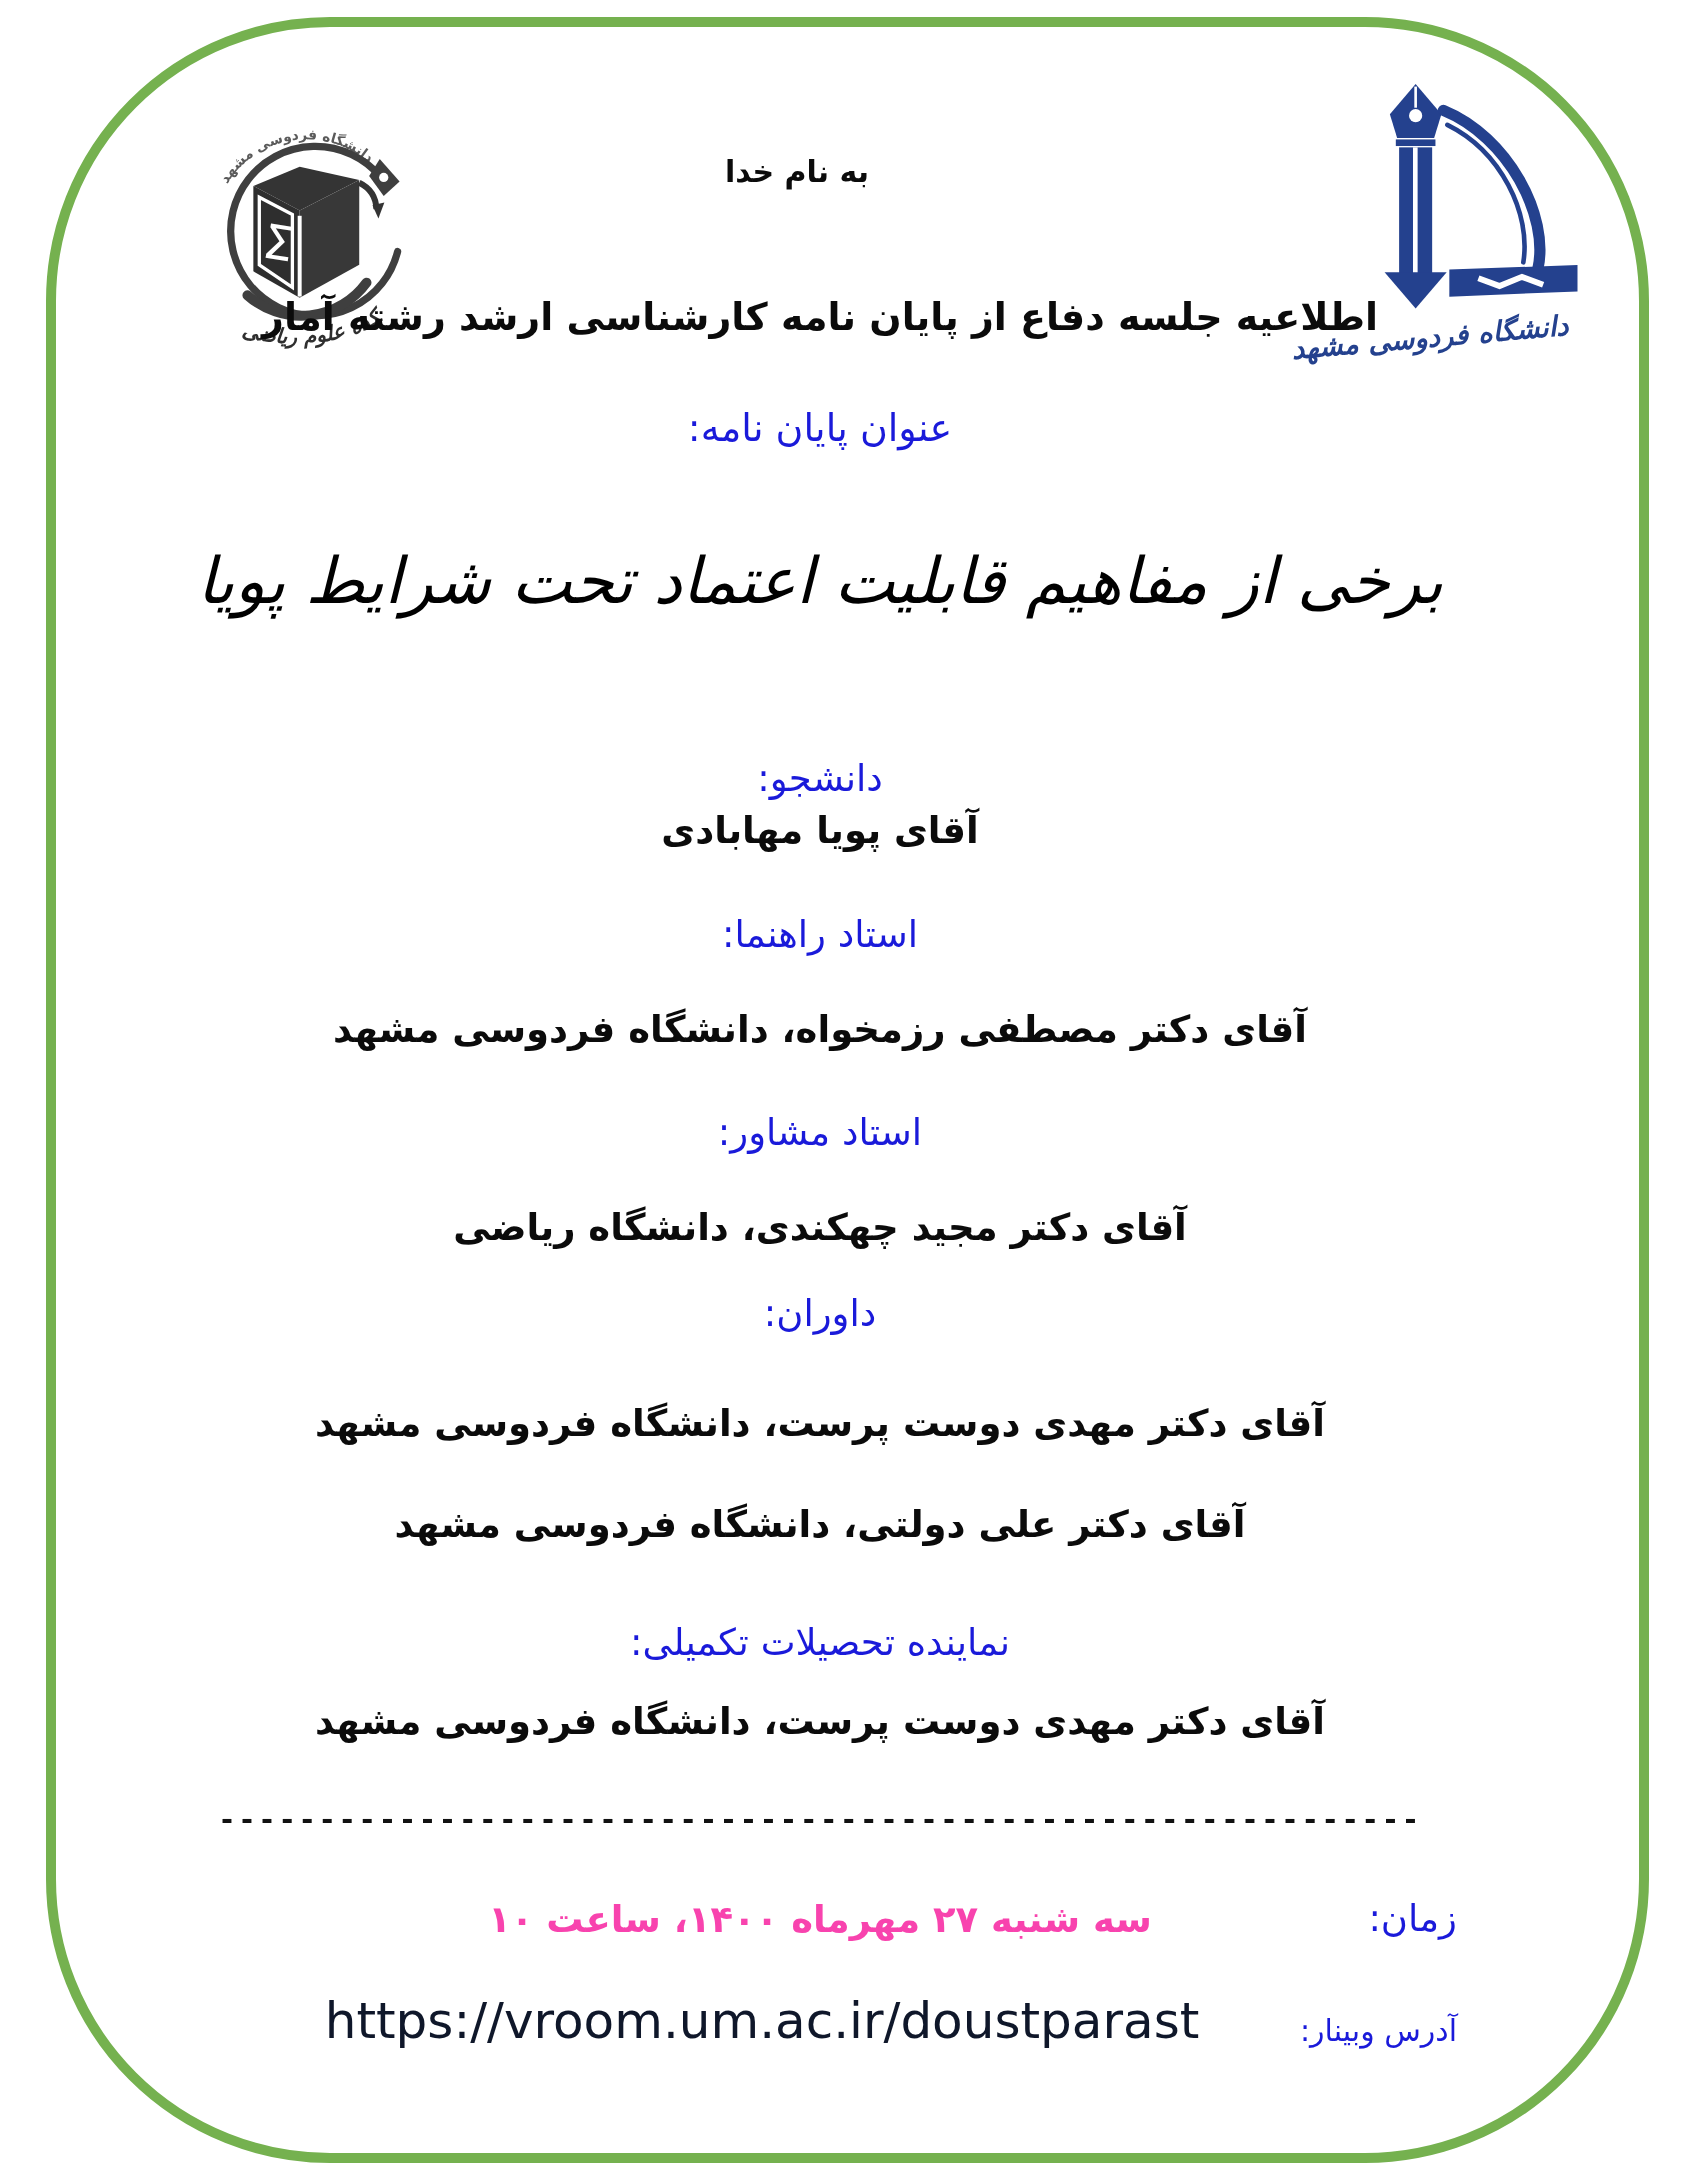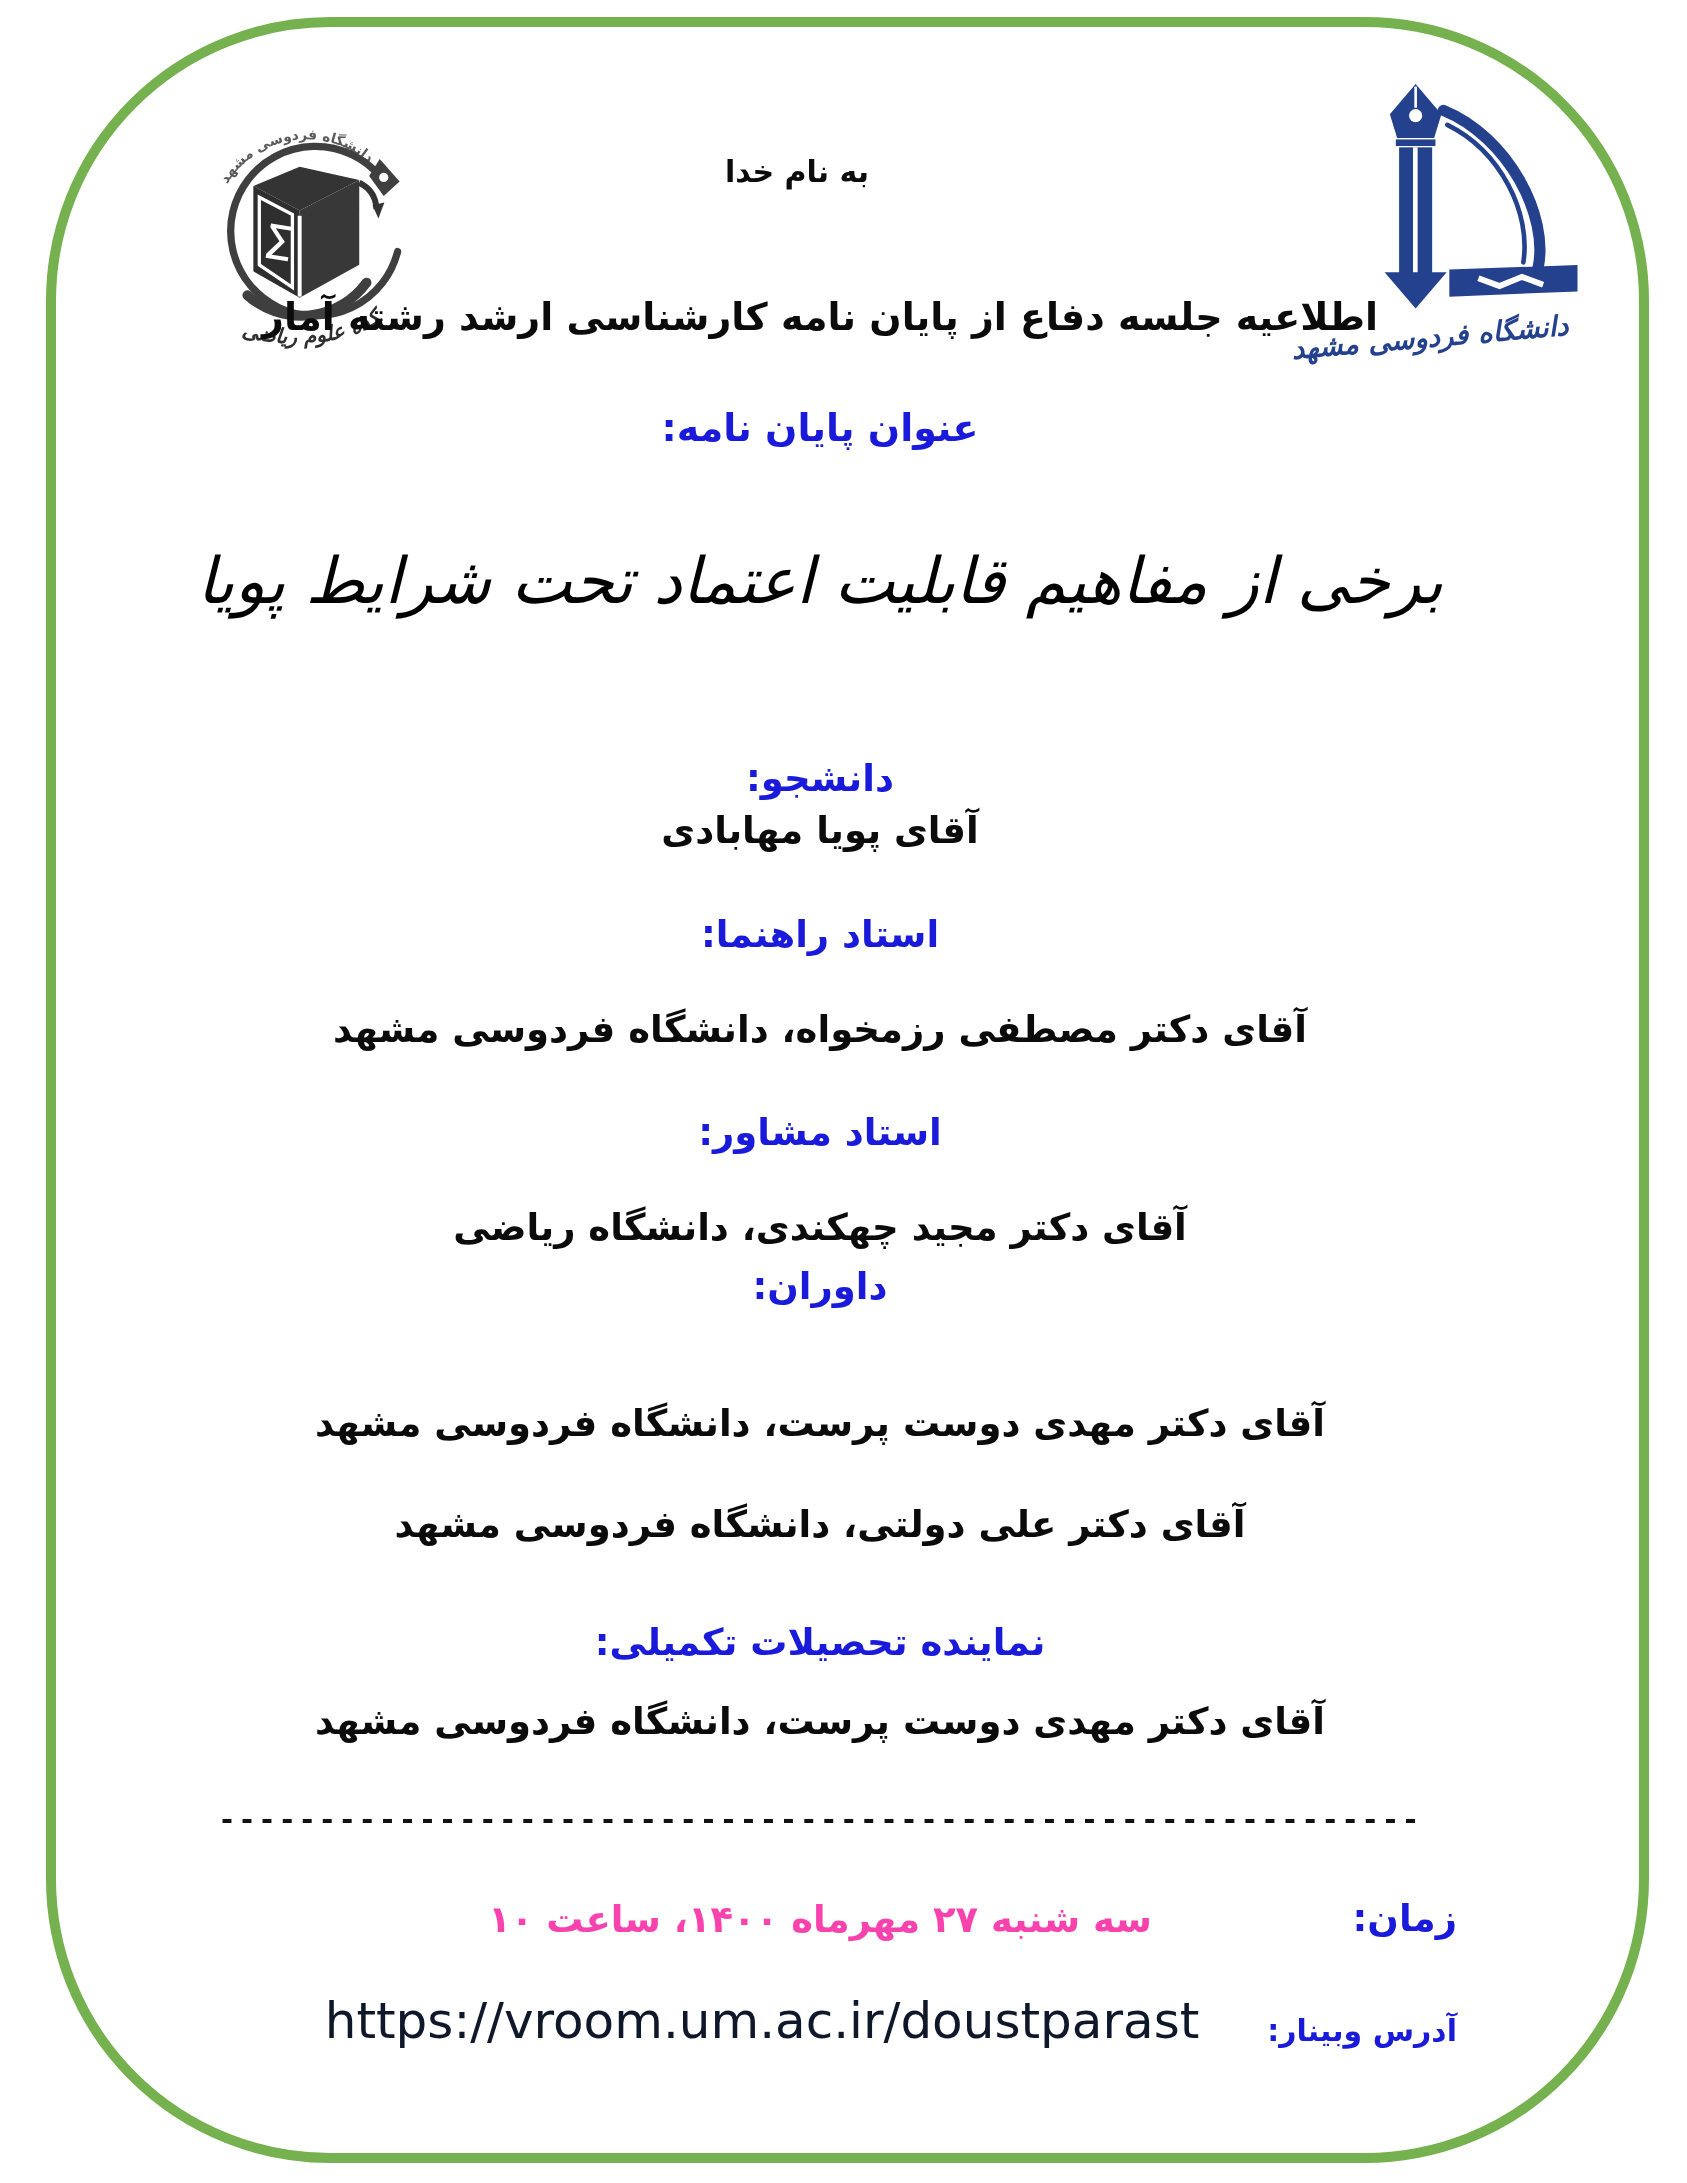--- a/index.html
+++ b/index.html
@@ -21,36 +21,36 @@
     left:69px;right:116px;top:0;bottom:0;
     direction:rtl;
   }
   .line{
     position:absolute;left:0;right:0;
     text-align:center;
     white-space:nowrap;
     line-height:1.25;
   }
   .black{color:#0b0b0b;font-weight:bold;}
-  .blue{color:#1a1ada;font-weight:bold;}
+  .blue{color:#1a1ada;font-weight:normal;}
   .pink{color:#f843ae;font-weight:bold;}
   .bism{top:153px;font-size:30px;transform:translateX(-23px);}
   .announce{top:294px;font-size:38px;}
   .title-label{top:405px;font-size:38px;}
   .calligraphy{
     top:541px;font-size:64px;font-weight:normal;font-style:italic;
     color:#000;letter-spacing:-1.3px;
   }
   .l-student{top:756px;font-size:37px;}
   .v-student{top:808px;font-size:37px;}
   .l-supervisor{top:912px;font-size:37px;}
   .v-supervisor{top:1007px;font-size:37px;}
   .l-advisor{top:1110px;font-size:37px;}
   .v-advisor{top:1205px;font-size:37px;}
-  .l-referees{top:1264px;font-size:37px;}
+  .l-referees{top:1291px;font-size:37px;}
   .v-referee1{top:1401px;font-size:37px;}
   .v-referee2{top:1502px;font-size:37px;}
   .l-gradrep{top:1604px;font-size:37px;margin-top:16px;}
   .v-gradrep{top:1699px;font-size:37px;}
   .separator{
     top:1801px;
     direction:ltr;
     font-family:"DejaVu Sans Mono",monospace;
     font-weight:bold;font-size:29px;color:#111;
     letter-spacing:2.6px;

